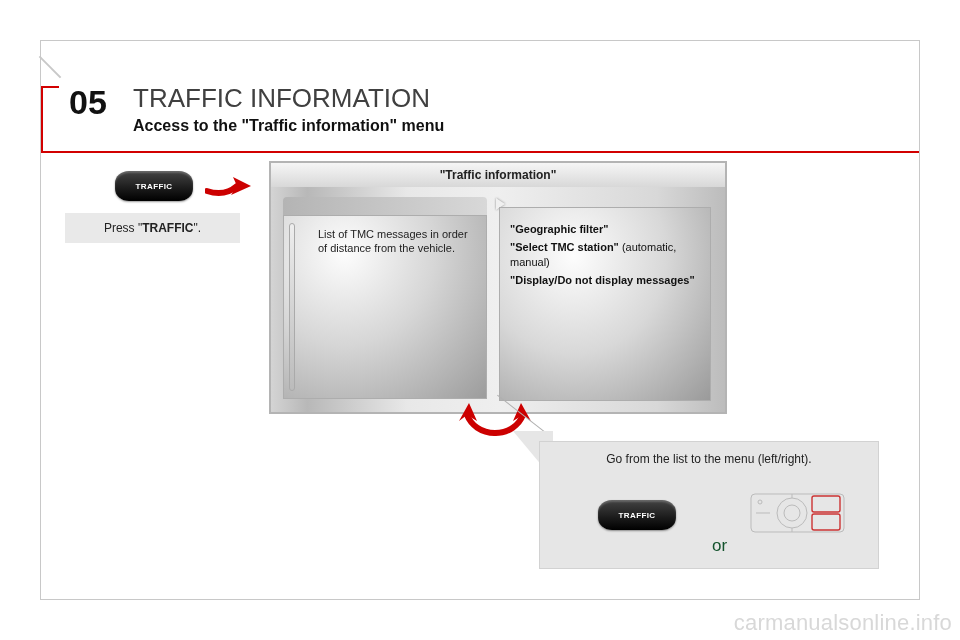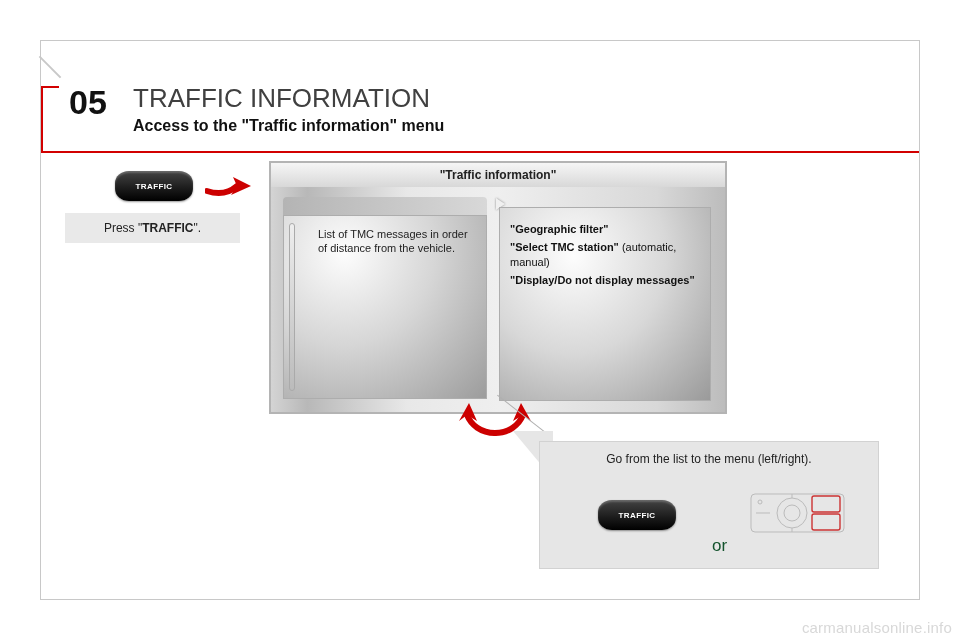--- a/index.html
+++ b/index.html
@@ -214,21 +214,21 @@
   }
   .rotary {
     position: absolute;
     left: 210px; top: 46px;
     width: 95px; height: 50px;
   }
   
   .watermark {
     position: absolute;
     right: 8px; bottom: 4px;
-    font-size: 15px;
+    font-size: 22px;
     color: #d8d8d8;
     letter-spacing: 0.2px;
   }
 </style>
 </head>
 <body>
 
 <div class="page">
 
   <div class="header-wrap">

